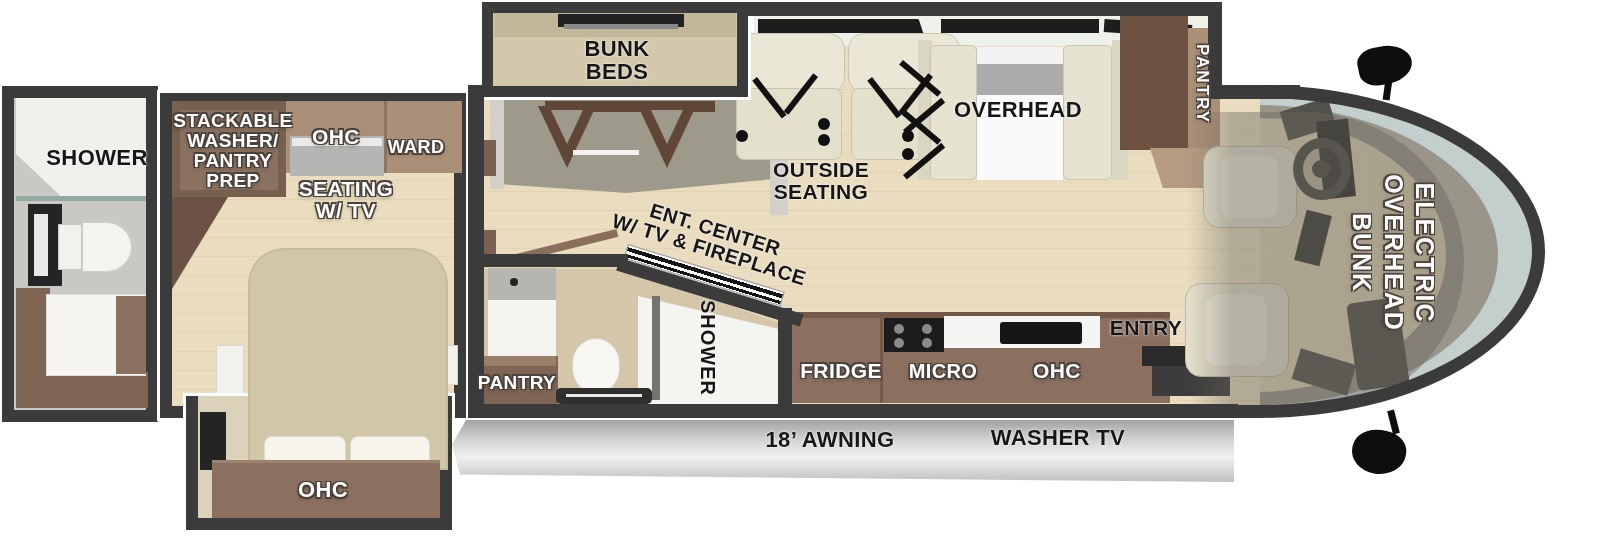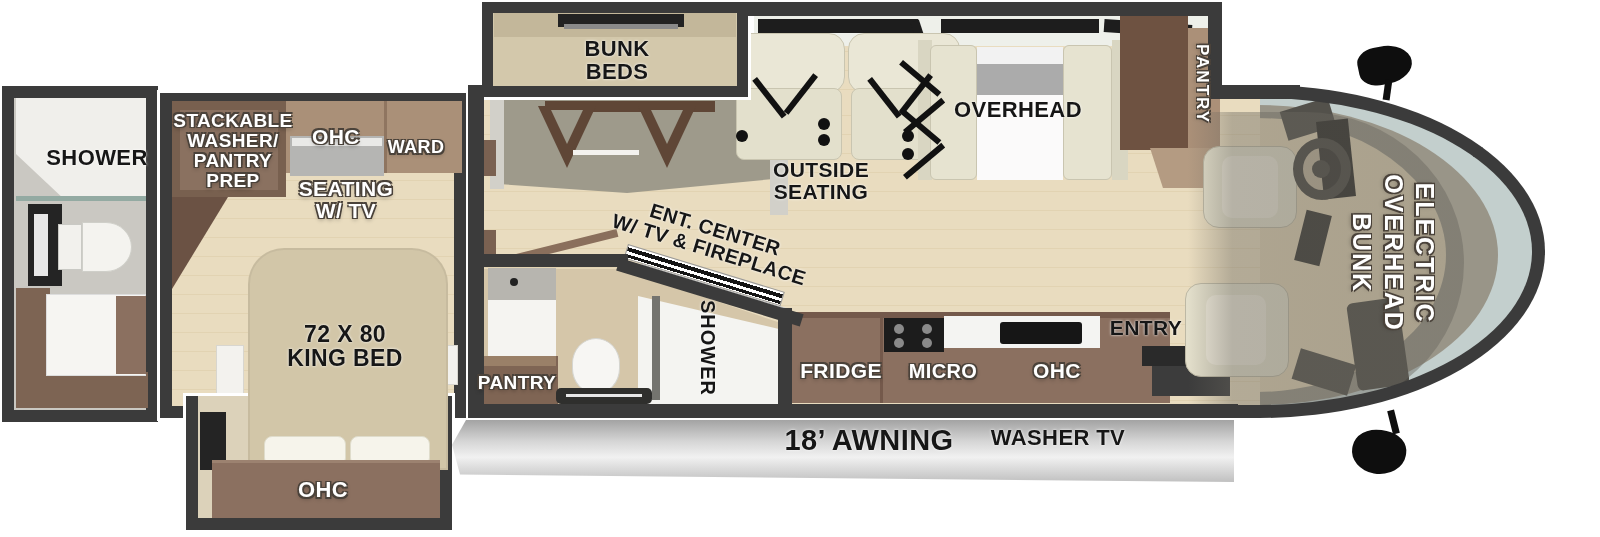--- a/index.html
+++ b/index.html
@@ -174,36 +174,34 @@
 
   <span class="lbl" style="left:97px;top:158px;font-size:22px;">SHOWER</span>
   <span class="lblw" style="left:233px;top:151px;font-size:19px;">STACKABLE
 WASHER/
 PANTRY
 PREP</span>
   <span class="lblw" style="left:336px;top:137px;font-size:21px;">OHC</span>
   <span class="lblw" style="left:416px;top:148px;font-size:18px;">WARD</span>
   <span class="lblw" style="left:346px;top:200px;font-size:21px;">SEATING
 W/ TV</span>
-  <span class="lbl" style="left:345px;top:346px;font-size:23px;">72 X 80
-KING BED</span>
   <span class="lblw" style="left:323px;top:490px;font-size:22px;">OHC</span>
   <span class="lbl" style="left:617px;top:60px;font-size:22px;">BUNK
 BEDS</span>
   <span class="lbl" style="left:821px;top:181px;font-size:21px;">OUTSIDE
 SEATING</span>
   <span class="lbl" style="left:1018px;top:110px;font-size:22px;">OVERHEAD</span>
   <span class="lblw rot90" style="left:1202px;top:84px;font-size:17px;letter-spacing:2px;">PANTRY</span>
   <span class="lbl rot17" style="left:712px;top:240px;font-size:20px;">ENT. CENTER
 W/ TV &amp; FIREPLACE</span>
   <span class="lbl rot90" style="left:707px;top:348px;font-size:20px;letter-spacing:1px;">SHOWER</span>
   <span class="lblw" style="left:517px;top:383px;font-size:19px;">PANTRY</span>
   <span class="lblw" style="left:841px;top:371px;font-size:21px;text-align:right;">FRIDGE</span>
   <span class="lblw" style="left:943px;top:372px;font-size:20px;">MICRO</span>
   <span class="lblw" style="left:1057px;top:371px;font-size:21px;">OHC</span>
   <span class="lbl" style="left:1146px;top:328px;font-size:21px;">ENTRY</span>
   <span class="lblw rot90" style="left:1393px;top:253px;font-size:25px;line-height:1.25;letter-spacing:2px;">ELECTRIC
 OVERHEAD
 BUNK</span>
-  <span class="lbl" style="left:869px;top:440px;font-size:29px;">18’ AWNING</span>
+  <span class="lbl" style="left:830px;top:440px;font-size:22px;">18’ AWNING</span>
   <span class="lbl" style="left:1058px;top:438px;font-size:22px;">WASHER TV</span>
 
 </div>
 
 </body></html>

